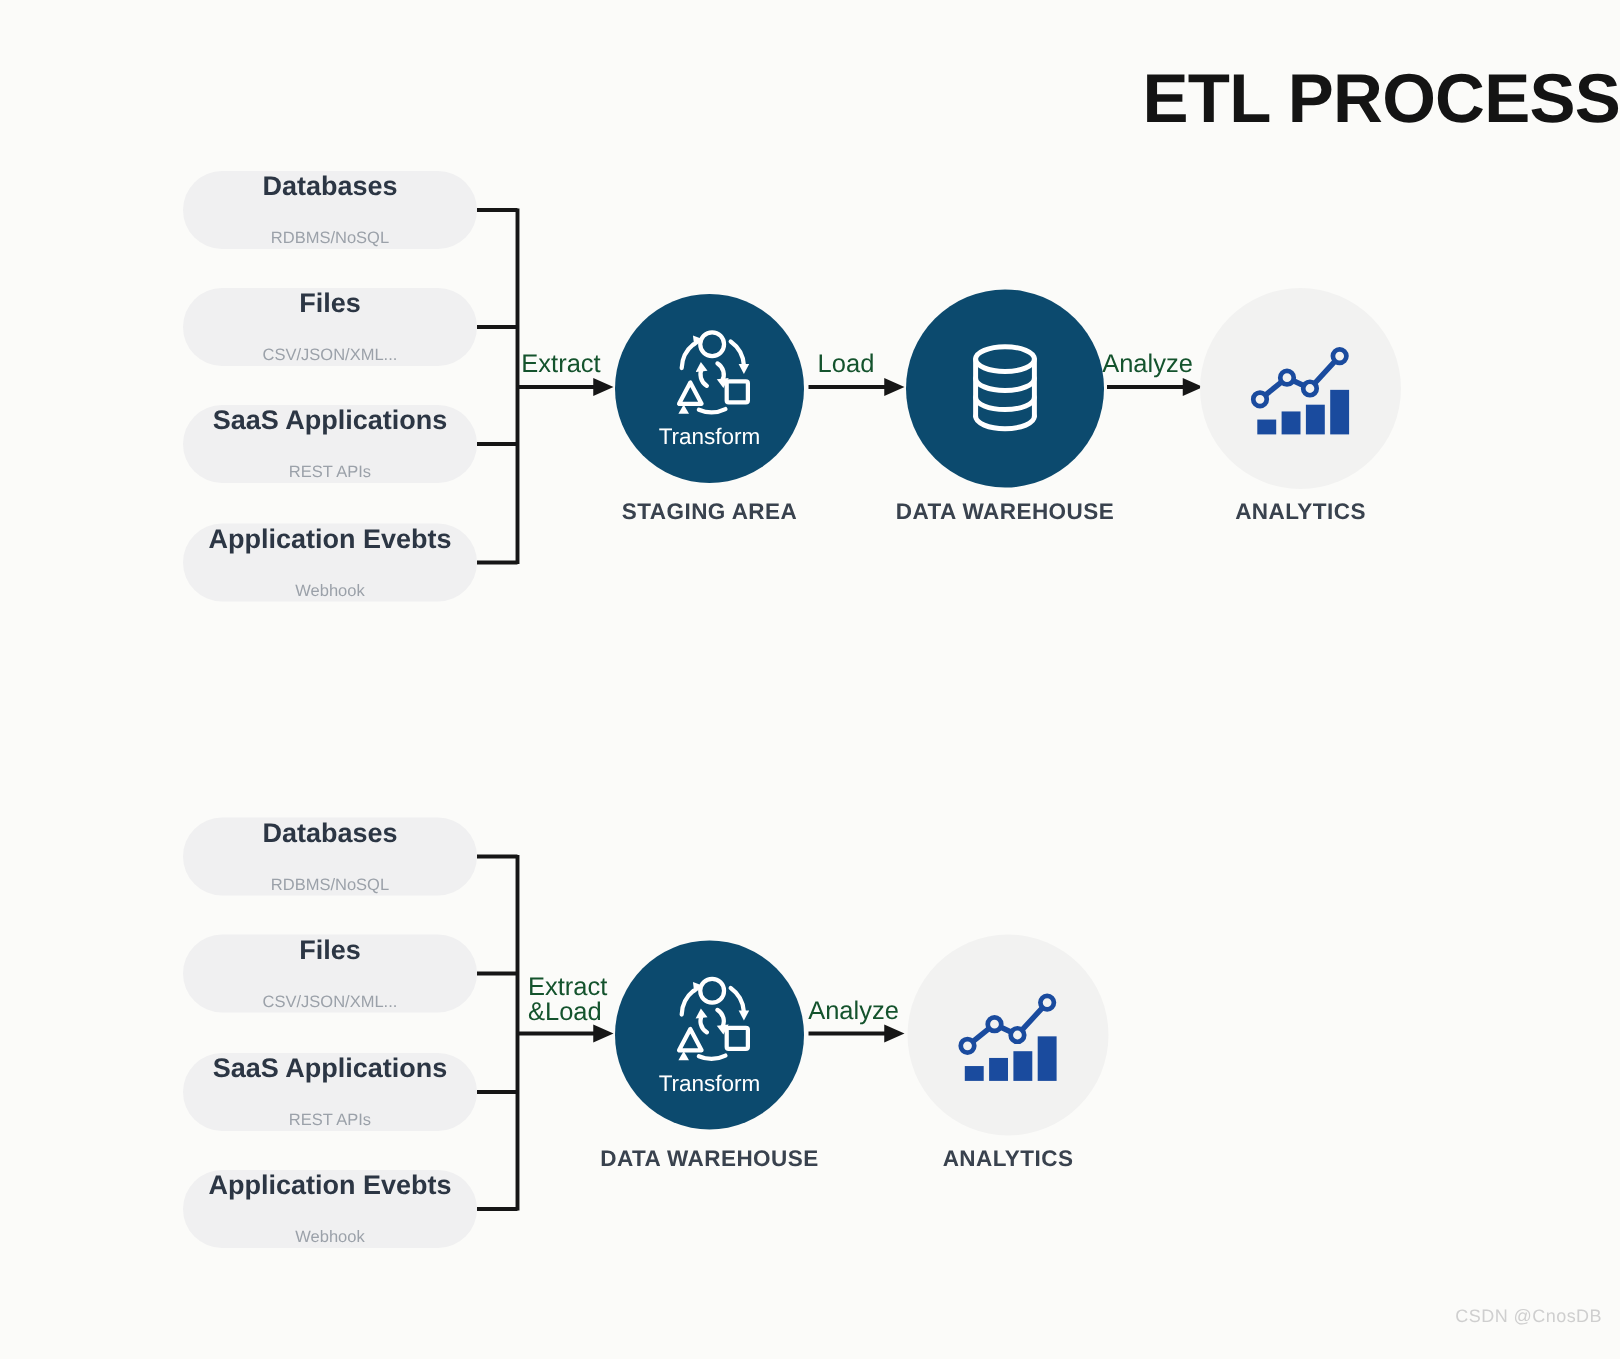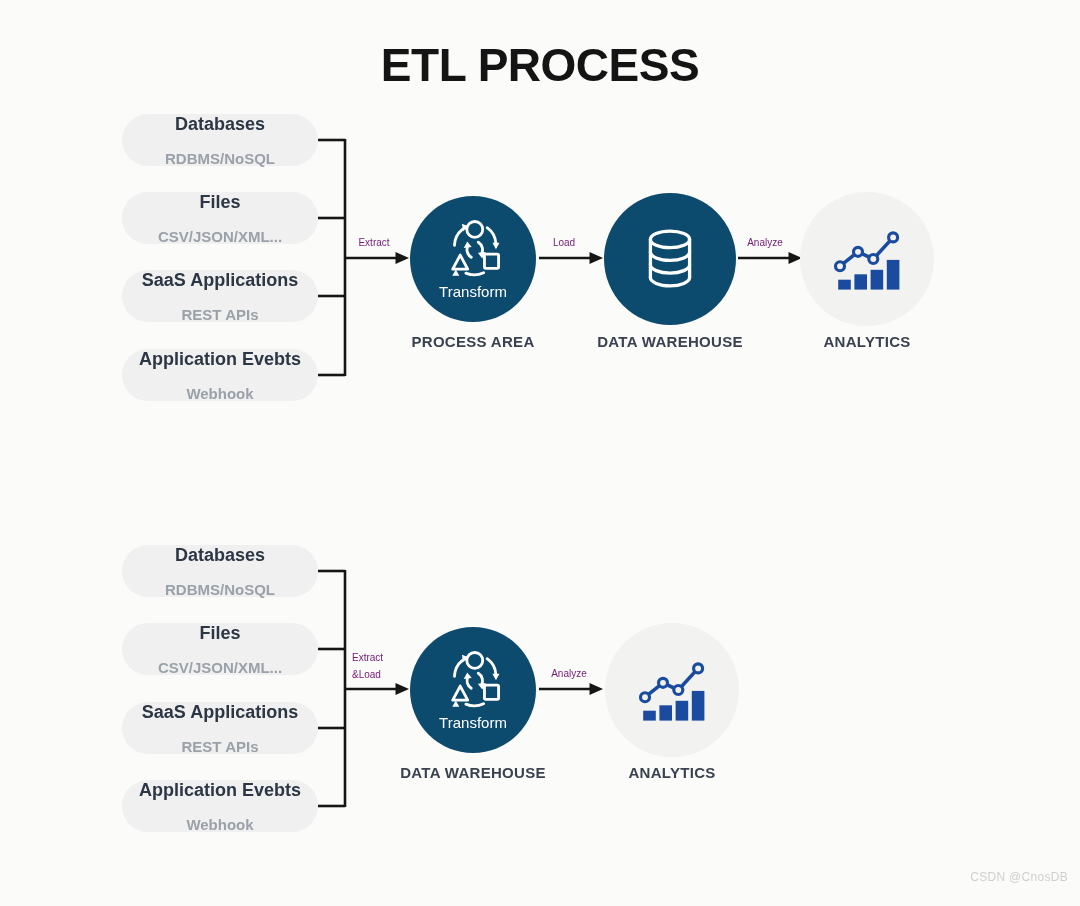--- a/index.html
+++ b/index.html
@@ -4,41 +4,41 @@
 <style>
   html,body{margin:0;padding:0;background:#fbfbf9;}
   #canvas{
     position:relative;width:1080px;height:906px;overflow:hidden;
     background:#fbfbf9;
     font-family:"Liberation Sans","DejaVu Sans",sans-serif;
     color:#1c1c1c;
   }
   .abs{position:absolute;}
   .title{
-    left:0;width:100%;text-align:center;box-sizing:border-box;
+    left:0;width:100%;text-align:right;box-sizing:border-box;
     font-size:46px;line-height:50px;font-weight:700;color:#141414;letter-spacing:-0.5px;
   }
   .pill{
     left:122px;width:196px;height:52px;background:#f0f0f1;border-radius:27px;
     display:flex;flex-direction:column;align-items:center;justify-content:space-between;
   }
   .pill .pt{font-size:18px;font-weight:700;color:#2c3644;line-height:20px;}
-  .pill .ps{font-size:15px;color:#9ba1a9;line-height:14px;margin-top:1px;font-weight:bold;}
+  .pill .ps{font-size:11px;color:#9ba1a9;line-height:14px;margin-top:1px;}
   .wires{left:0;top:0;pointer-events:none;}
   .circle{
     border-radius:50%;display:flex;flex-direction:column;align-items:center;justify-content:center;
   }
   .circle.blue{background:#0c4a6e;}
   .circle.gray{background:#f2f2f1;}
   .inner-label{color:#ffffff;font-size:15px;margin-top:5px;}
   .node-label{
     font-size:15px;font-weight:700;color:#39424e;letter-spacing:0.3px;text-align:center;
   }
   .arrow-label{
-    font-size:10px;color:#701a75;text-align:center;line-height:17px;
+    font-size:17px;color:#14532d;text-align:center;line-height:17px;
   }
   .arrow-label.left{text-align:left;}
   .watermark{
     right:12px;top:870px;font-size:12px;color:#cfcfcf;letter-spacing:0.3px;
   }
   svg{display:block;}
 </style>
 </head>
 <body>
 
@@ -109,21 +109,21 @@
         <path d="M13 31 A24 24 0 0 1 22 13"></path>
         <path d="M21.5 6.5 L29.5 9.5 L22.5 15" fill="#ffffff" stroke="none"></path>
         <path d="M50 11 A24 24 0 0 1 60 29"></path>
         <path d="M56 28 L60 35.5 L64 28" fill="#ffffff" stroke="none"></path>
         <path d="M46 62 A24 24 0 0 1 26 62.5"></path>
         <path d="M10.5 65.5 L14.5 58.5 L18.5 65.5" fill="#ffffff" stroke="none"></path>
       </svg>
     </span>
     <div class="inner-label">Transform</div>
   </div>
-  <div class="abs node-label" style="left:393px;top:333px;width:160px;">PROCESS AREA</div>
+  <div class="abs node-label" style="left:393px;top:333px;width:160px;">STAGING AREA</div>
 
   <div class="abs circle blue" style="left:604px;top:193px;width:132px;height:132px;">
     <span>
       <svg width="66" height="66" viewBox="0 0 64 64" fill="none" stroke="#ffffff" stroke-width="3.2" stroke-linecap="round">
         <ellipse cx="32" cy="13" rx="19" ry="8"></ellipse>
         <path d="M13 13 V50"></path>
         <path d="M51 13 V50"></path>
         <path d="M13 50 A19 8 0 0 0 51 50"></path>
         <path d="M13 25.3 A19 8 0 0 0 51 25.3"></path>
         <path d="M13 37.6 A19 8 0 0 0 51 37.6"></path>

